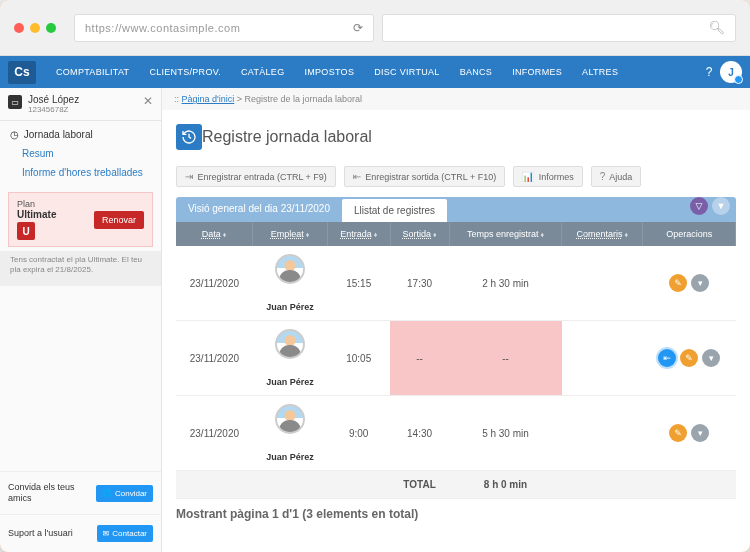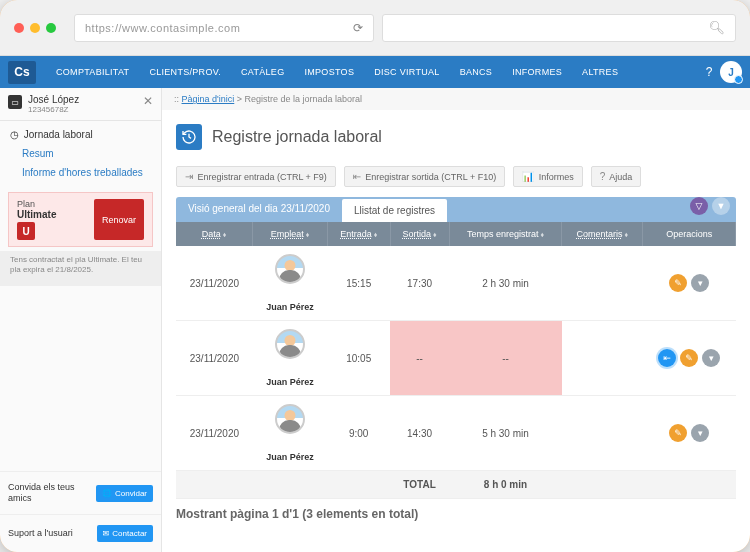--- a/index.html
+++ b/index.html
@@ -1,17 +1,17 @@
 <!DOCTYPE html>
 <html><head>
 <meta charset="utf-8">
 <style>
 * { box-sizing: border-box; margin: 0; padding: 0; font-family: -apple-system, BlinkMacSystemFont, "Segoe UI", Arial, sans-serif; }
 body { background: #f5f5f5; width: 750px; height: 552px; overflow: hidden; }
-.browser-frame { width: 750px; height: 552px; background: #fdba74; border-radius: 17px; box-shadow: 0 4px 20px rgba(0,0,0,0.3); overflow: hidden; display: flex; flex-direction: column; }
+.browser-frame { width: 750px; height: 552px; background: #fdba74; border-radius: 8px; box-shadow: 0 4px 20px rgba(0,0,0,0.3); overflow: hidden; display: flex; flex-direction: column; }
 .browser-chrome { height: 56px; background: #f0f0f0; display: flex; align-items: center; padding: 0 14px; gap: 8px; border-bottom: 1px solid #ddd; }
 .traffic-lights { display: flex; gap: 6px; margin-right: 10px; }
 .tl { width: 10px; height: 10px; border-radius: 50%; }
 .tl.red { background: #ff5f56; }
 .tl.yellow { background: #ffbd2e; }
 .tl.green { background: #27c93f; }
 .addr-bar { flex: 0 0 300px; height: 28px; background: #fff; border: 1px solid #ddd; border-radius: 3px; display: flex; align-items: center; padding: 0 10px; font-size: 11px; color: #999; }
 .addr-bar .url { flex: 1; letter-spacing: 0.5px; }
 .addr-bar .refresh { color: #888; font-size: 12px; }
 .search-bar { flex: 1; height: 28px; background: #fff; border: 1px solid #ddd; border-radius: 3px; display: flex; align-items: center; justify-content: flex-end; padding: 0 10px; color: #aaa; font-size: 13px; }
@@ -25,35 +25,35 @@
 .app-body { flex: 1; display: flex; overflow: hidden; }
 .sidebar { width: 162px; background: #fafafa; border-right: 1px solid #e5e5e5; display: flex; flex-direction: column; font-size: 10px; }
 .user-block { padding: 6px 8px; border-bottom: 1px solid #e5e5e5; display: flex; align-items: flex-start; gap: 6px; }
 .user-icon { width: 14px; height: 14px; background: #333; border-radius: 2px; display: flex; align-items: center; justify-content: center; color: #fff; font-size: 8px; margin-top: 1px; }
 .user-info { flex: 1; }
 .user-name { font-size: 10px; color: #333; }
 .user-id { font-size: 8px; color: #888; }
 .user-close { color: #888; font-size: 12px; cursor: pointer; }
 .side-sec-title { padding: 8px 10px 4px; font-size: 10px; color: #333; display: flex; align-items: center; gap: 5px; font-weight: 500; }
 .side-link { padding: 4px 10px 4px 22px; font-size: 10px; color: #2b7cc4; cursor: pointer; }
-.plan-box { margin: 10px 8px 4px; background: #fde8e8; border: 1px solid #f5c6c6; padding: 6px 8px; display: flex; gap: 8px; }
+.plan-box { margin: 10px 8px 4px; background: #fde8e8; border: 1px solid #f5c6c6; padding: 6px 8px; display: flex; align-items: center; gap: 8px; }
 .plan-left { flex: 1; }
 .plan-label { font-size: 9px; color: #555; }
 .plan-name { font-size: 10px; font-weight: bold; color: #333; }
 .plan-badge { width: 18px; height: 18px; background: #c62828; color: #fff; font-weight: bold; font-size: 10px; display: flex; align-items: center; justify-content: center; border-radius: 2px; margin-top: 2px; }
 .renovar-btn { background: #c62828; color: #fff; border: none; padding: 4px 8px; font-size: 9px; border-radius: 2px; cursor: pointer; }
 .plan-note { padding: 4px 10px 10px; font-size: 8px; color: #888; background: #eee; line-height: 1.3; }
 .side-flex-spacer { flex: 1; }
 .side-action { padding: 10px 8px; display: flex; align-items: center; gap: 6px; border-top: 1px solid #eee; }
 .side-action-label { flex: 1; font-size: 9px; color: #333; line-height: 1.2; }
 .side-action-btn { background: #2196f3; color: #fff; border: none; padding: 4px 6px; font-size: 8px; border-radius: 2px; display: flex; align-items: center; gap: 3px; cursor: pointer; }
 .main { flex: 1; background: #fff; overflow-y: auto; padding: 0; }
 .breadcrumb { padding: 6px 12px; font-size: 9px; color: #888; background: #f7f7f7; }
 .breadcrumb a { color: #2b7cc4; text-decoration: underline; }
-.page-title-row { padding: 14px 14px 16px; display: flex; align-items: center; gap: 10px; }
+.page-title-row { padding: 14px 14px 16px; display: flex; align-items: center; }
 .page-title-icon { width: 26px; height: 26px; background: #2b7cc4; border-radius: 3px; display: flex; align-items: center; justify-content: center; color: #fff; }
 .page-title { font-size: 16px; color: #555; font-weight: 400; }
 .toolbar { padding: 0 14px 10px; display: flex; gap: 8px; align-items: center; }
 .tb-btn { background: #f3f3f3; border: 1px solid #ddd; padding: 4px 8px; font-size: 9px; color: #666; display: flex; align-items: center; gap: 4px; border-radius: 2px; cursor: pointer; }
 .tb-btn .tb-ic { font-size: 10px; color: #888; }
 .tabs { margin: 0 14px; display: flex; background: #8fb8de; border-radius: 3px 3px 0 0; }
 .tab { padding: 6px 12px; font-size: 10px; color: #fff; cursor: pointer; }
 .tab.active { background: #fff; color: #555; border-radius: 2px 2px 0 0; margin-top: 2px; }
 .tab-icons { margin-left: auto; display: flex; gap: 4px; padding-right: 6px; }
 .tab-ic { width: 18px; height: 18px; border-radius: 50%; background: rgba(255,255,255,0.35); display: flex; align-items: center; justify-content: center; color: #fff; font-size: 9px; cursor: pointer; }

